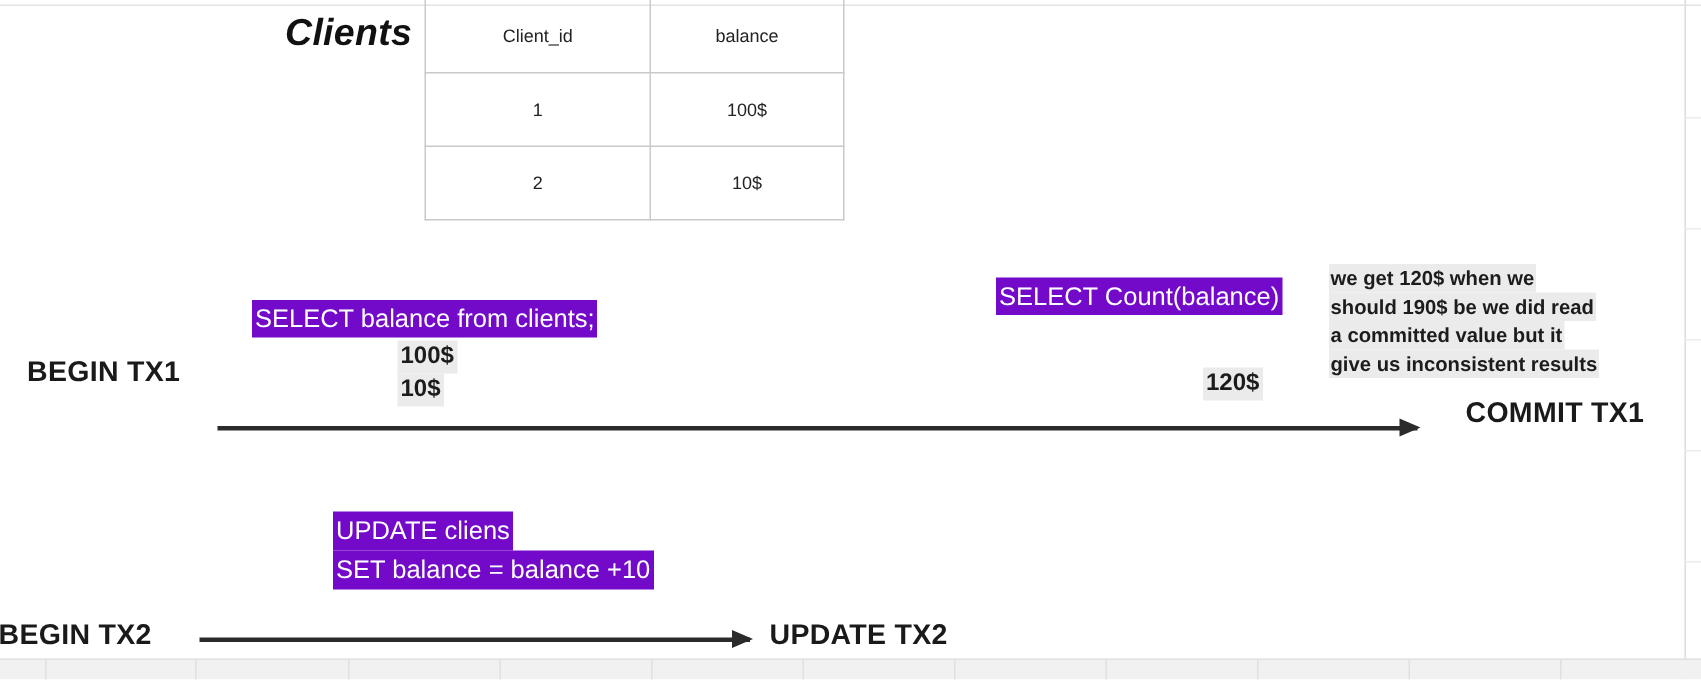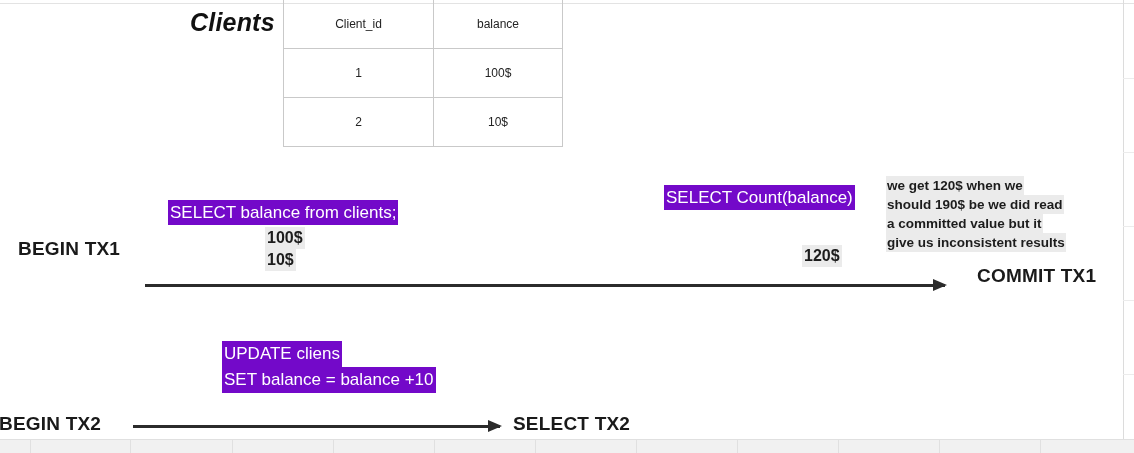--- a/index.html
+++ b/index.html
@@ -215,21 +215,21 @@
 
   <div class="note" style="left:886px; top:160px;margin-top:16px;">
     <span>we get 120$ when we</span><br>
     <span>should 190$ be we did read</span><br>
     <span>a committed value but it</span><br>
     <span>give us inconsistent results</span>
   </div>
 
   <div class="tx-label" style="left:-1px; top:413px;text-align:right;">BEGIN TX2</div>
 
-  <div class="tx-label" style="left:513px; top:413px;">SELECT TX2</div>
+  <div class="tx-label" style="left:513px; top:413px;">UPDATE TX2</div>
 
   <div class="arrow" style="left:133px; top:425px; width:367px;"></div>
 
   <div class="sql" style="left:222px; top:341px; line-height:26px;">
     <span>UPDATE cliens</span><br>
     <span>SET balance = balance +10</span><br>
   </div>
 
 </div>
 

